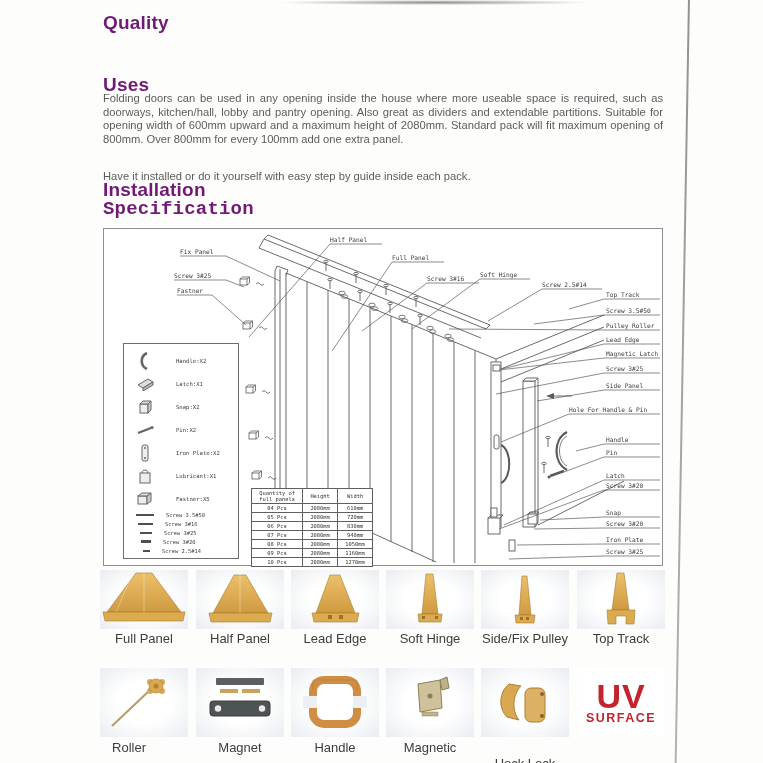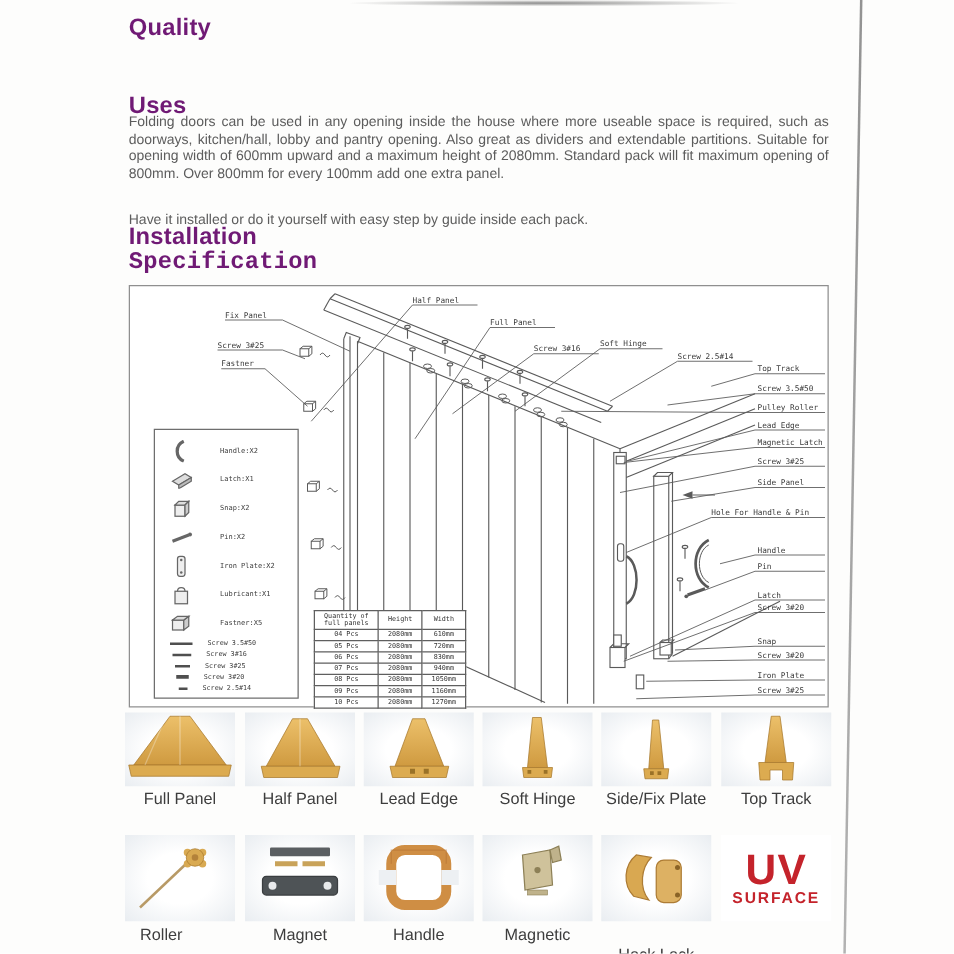--- a/index.html
+++ b/index.html
@@ -398,21 +398,21 @@
     <svg width="88" height="59" viewBox="0 0 88 59">
       <polygon points="40,3 47,3 52,40 35,40" fill="url(#wood1)" stroke="#a87a2e" stroke-width="0.6"></polygon>
       <path d="M30,40 L58,40 L57,54 L49,54 L49,46 L39,46 L39,54 L31,54 Z" fill="#dcab50" stroke="#a87a2e" stroke-width="0.6"></path>
     </svg>
   </div>
 
   <div class="abs tile-label" style="left:97px;top:631px;width:94px;">Full Panel</div>
   <div class="abs tile-label" style="left:193px;top:631px;width:94px;">Half Panel</div>
   <div class="abs tile-label" style="left:288px;top:631px;width:94px;">Lead Edge</div>
   <div class="abs tile-label" style="left:383px;top:631px;width:94px;">Soft Hinge</div>
-  <div class="abs tile-label" style="left:478px;top:631px;width:94px;">Side/Fix Plate</div>
+  <div class="abs tile-label" style="left:478px;top:631px;width:94px;">Side/Fix Pulley</div>
   <div class="abs tile-label" style="left:574px;top:631px;width:94px;">Top Track</div>
 
   <div class="abs tile" style="left:100px;top:668px;width:88px;height:69px;">
     <svg width="88" height="69" viewBox="0 0 88 69">
       <line x1="12" y1="58" x2="50" y2="22" stroke="#b89a66" stroke-width="2"></line>
       <circle cx="50" cy="14" r="3" fill="#d9aa52"></circle>
         <circle cx="62" cy="14" r="3" fill="#d9aa52"></circle>
       <circle cx="50" cy="23" r="3" fill="#d9aa52"></circle>
         <circle cx="62" cy="23" r="3" fill="#d9aa52"></circle>
       <circle cx="56" cy="18" r="7" fill="#d9aa52" stroke="#a87a2e" stroke-width="0.6"></circle>

